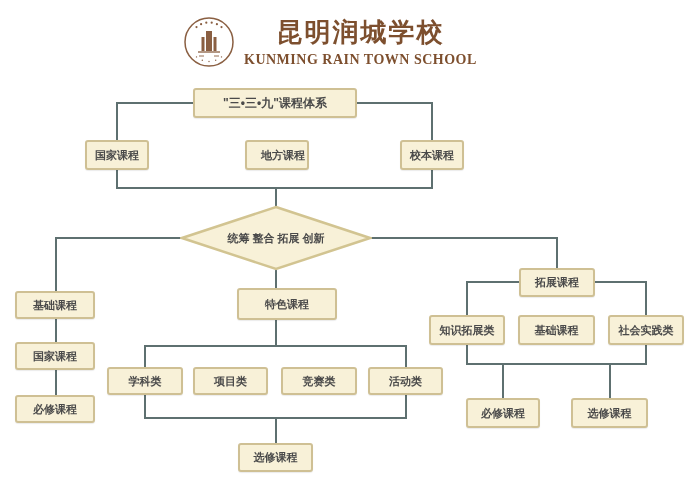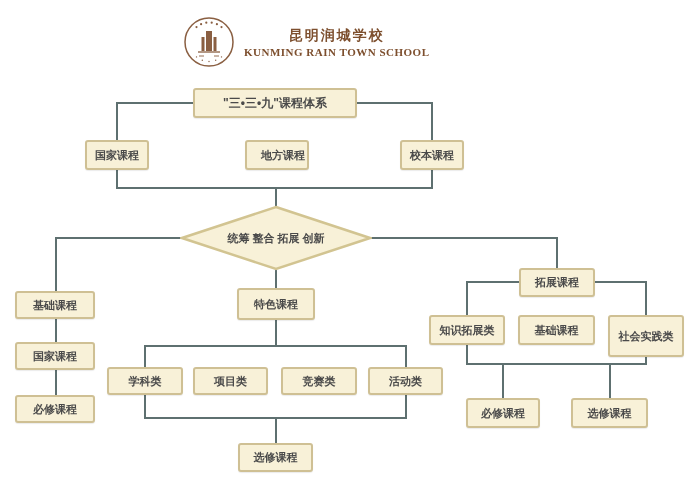--- a/index.html
+++ b/index.html
@@ -2,23 +2,23 @@
 <html><head>
 <meta charset="utf-8">
 <style>
   html,body{margin:0;padding:0;background:#fff;}
   .page{position:relative;width:700px;height:491px;background:#ffffff;overflow:hidden;
         font-family:"Liberation Sans","DejaVu Sans",sans-serif;}
 
   
   .logo{position:absolute;left:183px;top:15px;height:54px;display:flex;align-items:center;gap:9px;}
   .logo-text{display:flex;flex-direction:column;align-items:center;}
-  .logo-zh{font-family:"DejaVu Serif","Liberation Serif",serif;font-size:14px;font-weight:700;
+  .logo-zh{font-family:"DejaVu Serif","Liberation Serif",serif;font-size:26px;font-weight:700;
            letter-spacing:2px;color:#7d4f2e;white-space:nowrap;line-height:1.3;}
-  .logo-en{font-family:"Liberation Serif","DejaVu Serif",serif;font-size:11px;letter-spacing:0.5px;
+  .logo-en{font-family:"Liberation Serif","DejaVu Serif",serif;font-size:14px;letter-spacing:0.5px;
            color:#7d4f2e;white-space:nowrap;margin-top:2px;font-weight:600;}
 
   
   .ln{position:absolute;background:#5e7070;display:block;}
   .hl{height:2px;} .vl{width:2px;}
   .L1{left:116px;top:102px;width:78px;}   .L2{left:356px;top:102px;width:77px;}
   .L3{left:116px;top:102px;height:38px;}  .L4{left:431px;top:102px;height:38px;}
   .L5{left:116px;top:170px;height:19px;}  .L6{left:431px;top:170px;height:19px;}
   .L7{left:116px;top:187px;width:317px;}  .L8{left:275px;top:187px;height:22px;}
   .L9{left:55px;top:237px;width:128px;}   .L10{left:55px;top:237px;height:54px;}
@@ -42,30 +42,30 @@
         border-radius:3px;display:flex;align-items:center;justify-content:center;
         font-size:11px;font-weight:700;color:#4a4a4a;white-space:nowrap;
         box-shadow:0 1px 1px rgba(0,0,0,0.08);}
   .root{left:193px;top:88px;width:164px;height:30px;font-size:12px;}
   .n-national{left:85px;top:140px;width:64px;height:30px;}
   .n-local{left:245px;top:140px;width:64px;height:30px;padding-left:12px;}
   .n-school{left:400px;top:140px;width:64px;height:30px;}
   .n-basic1{left:15px;top:291px;width:80px;height:28px;}
   .n-basic2{left:15px;top:342px;width:80px;height:28px;}
   .n-basic3{left:15px;top:395px;width:80px;height:28px;}
-  .n-feature{left:237px;top:288px;width:78px;height:32px;}
+  .n-feature{left:237px;top:288px;width:100px;height:32px;}
   .n-cat1{left:107px;top:367px;width:76px;height:28px;}
   .n-cat2{left:193px;top:367px;width:75px;height:28px;}
   .n-cat3{left:281px;top:367px;width:76px;height:28px;}
   .n-cat4{left:368px;top:367px;width:75px;height:28px;}
   .n-fresult{left:238px;top:443px;width:75px;height:29px;}
   .n-expand{left:519px;top:268px;width:76px;height:29px;}
   .n-ecat1{left:429px;top:315px;width:76px;height:30px;}
   .n-ecat2{left:518px;top:315px;width:77px;height:30px;}
-  .n-ecat3{left:608px;top:315px;width:76px;height:42px;}
+  .n-ecat3{left:608px;top:315px;width:76px;height:30px;}
   .n-eres1{left:466px;top:398px;width:74px;height:30px;}
   .n-eres2{left:571px;top:398px;width:77px;height:30px;}
 
   
   .diamond-wrap{position:absolute;left:180px;top:205px;width:192px;height:66px;}
   .diamond-wrap svg{position:absolute;left:0;top:0;}
   .diamond-label{position:absolute;left:0;top:0;width:192px;height:66px;display:flex;
                  align-items:center;justify-content:center;font-size:11px;font-weight:700;
                  color:#4a4a4a;white-space:nowrap;}
 </style>

